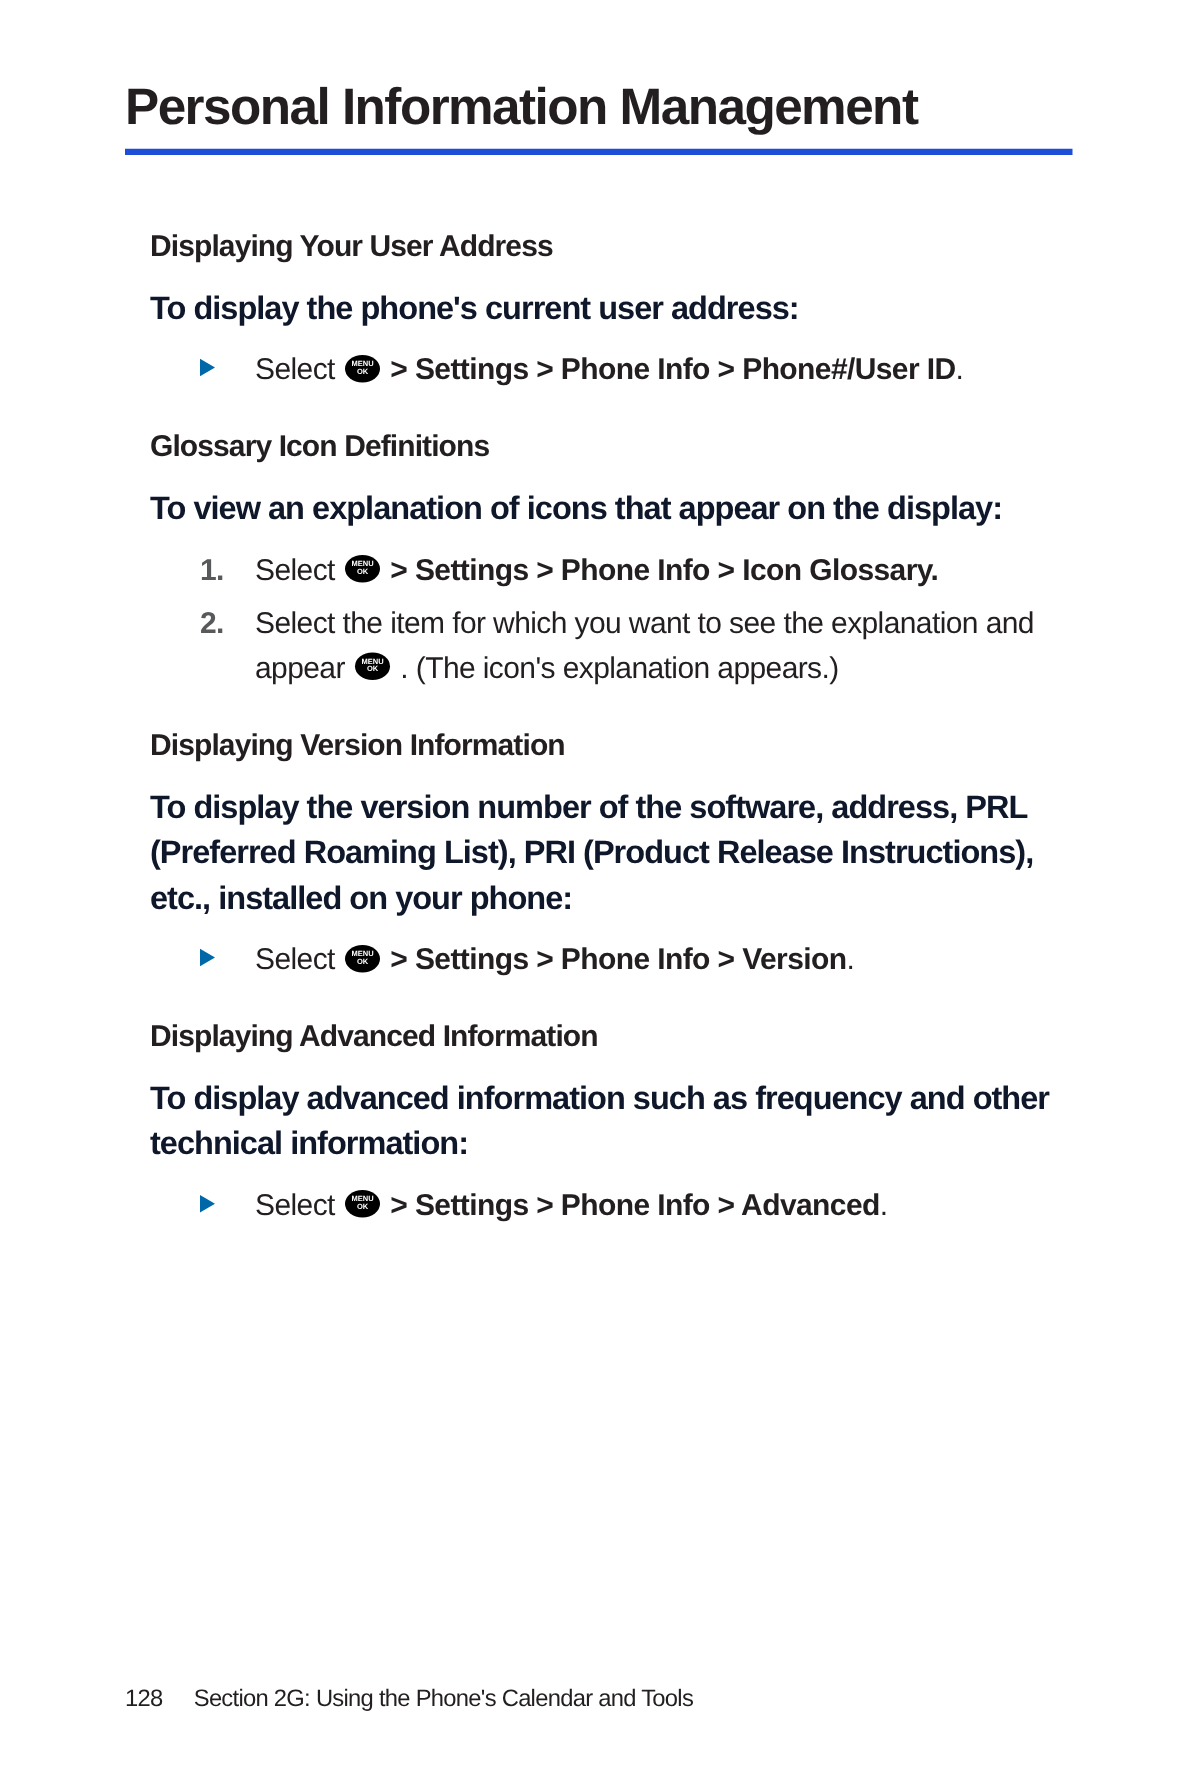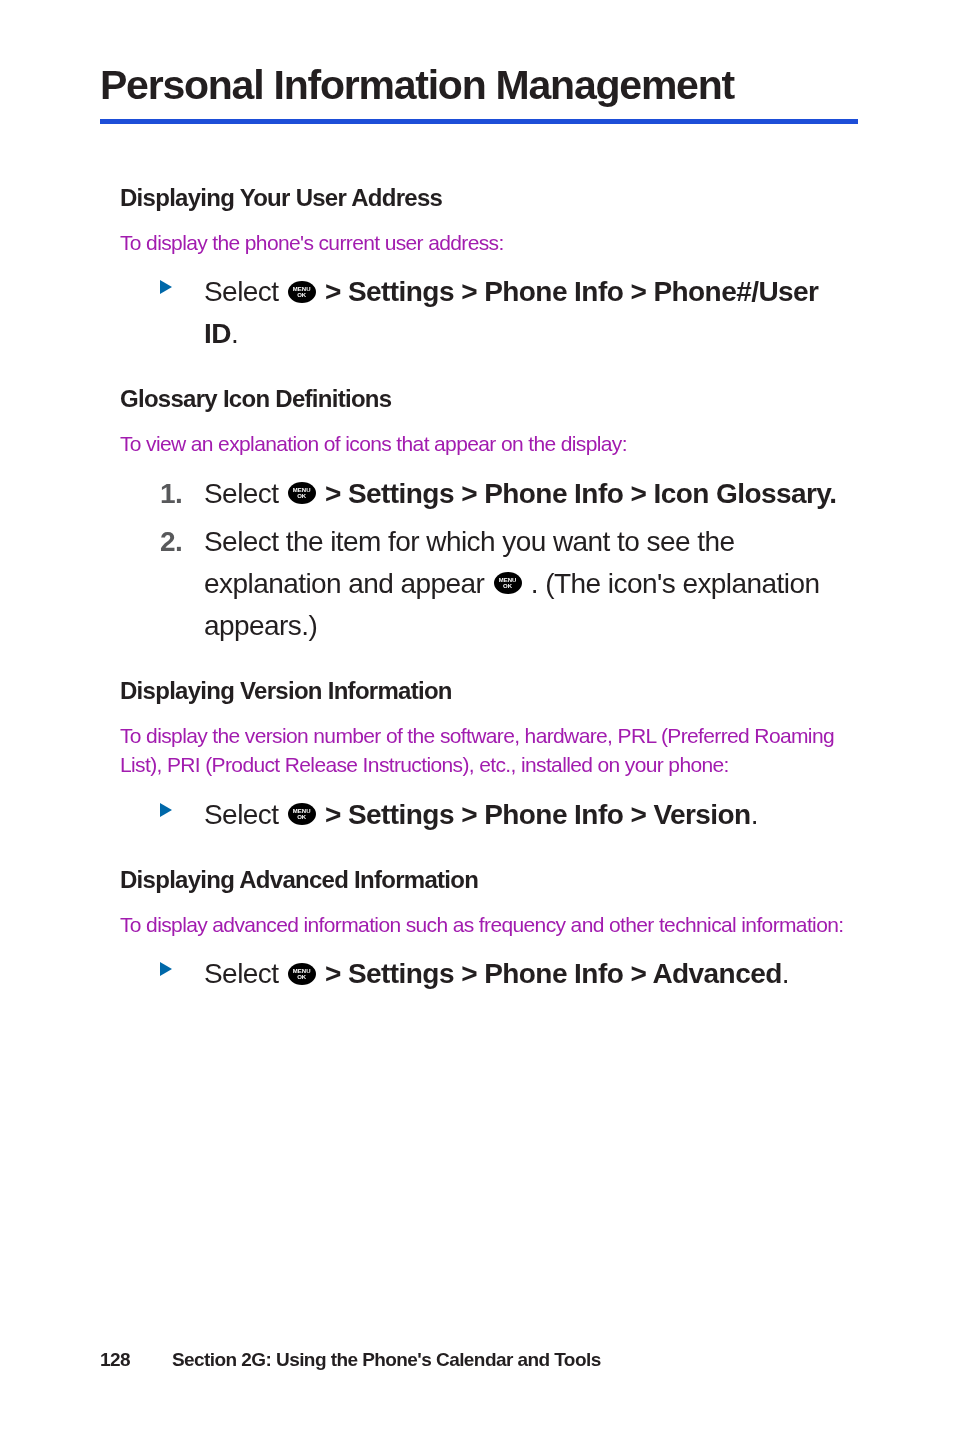--- a/index.html
+++ b/index.html
@@ -23,36 +23,36 @@
     }
     .section { margin-bottom: 30px; }
     .section-heading {
       font-size: 24px;
       font-weight: 700;
       letter-spacing: -0.03em;
       margin-bottom: 16px;
       margin-left: 20px;
     }
     .intro-text {
-      font-size: 21px;
-      font-weight: 400;
-      color: #a21caf;
+      font-size: 26px;
+      font-weight: 700;
+      color: #0f172a;
       margin-left: 20px;
       margin-bottom: 14px;
       letter-spacing: -0.03em;
       line-height: 1.4;
     }
     .step-list {
       list-style: none;
       margin-left: 60px;
     }
     .step-item {
       display: flex;
       align-items: flex-start;
-      font-size: 28px;
+      font-size: 24px;
       margin-bottom: 6px;
       line-height: 1.5;
       letter-spacing: -0.02em;
     }
     .step-marker { flex: 0 0 44px; display: flex; align-items: center; }
     .step-marker.num { font-weight: 700; color: #58595b; }
     .triangle {
       width: 0; height: 0;
       border-top: 7px solid transparent;
       border-bottom: 7px solid transparent;
@@ -77,23 +77,23 @@
       top: -2px;
       margin: 0 2px;
     }
     .menu-ok::before { content: "MENU"; letter-spacing: 0; }
     .menu-ok::after  { content: "OK"; letter-spacing: 0; }
     .footer {
       position: absolute;
       bottom: 60px;
       left: 100px; right: 96px;
       font-size: 19px;
-      font-weight: 700;
+      font-weight: 400;
       letter-spacing: -0.03em;
-      display: flex; gap: 42px;
+      display: flex; gap: 25px;
     }
   </style>
 </head>
 <body>
 
 <h1 class="page-title">Personal Information Management</h1>
 
 <div class="section">
   <h2 class="section-heading">Displaying Your User Address</h2>
   <p class="intro-text">To display the phone's current user address:</p>
@@ -129,21 +129,21 @@
         <span>Select the item for which you want to see the explanation and appear </span>
         <span class="menu-ok"></span>
         <span> . (The icon's explanation appears.)</span>
       </span>
     </li>
   </ul>
 </div>
 
 <div class="section">
   <h2 class="section-heading">Displaying Version Information</h2>
-  <p class="intro-text">To display the version number of the software, hardware, PRL (Preferred Roaming List), PRI (Product Release Instructions), etc., installed on your phone:</p>
+  <p class="intro-text">To display the version number of the software, address, PRL (Preferred Roaming List), PRI (Product Release Instructions), etc., installed on your phone:</p>
   <ul class="step-list">
     <li class="step-item">
       <span class="step-marker">
           <span class="triangle"></span>
         </span>
       <span class="step-content">
         <span>Select </span>
         <span class="menu-ok"></span>
         <b> &gt; Settings &gt; Phone Info &gt; Version</b><span>.</span>
       </span>

